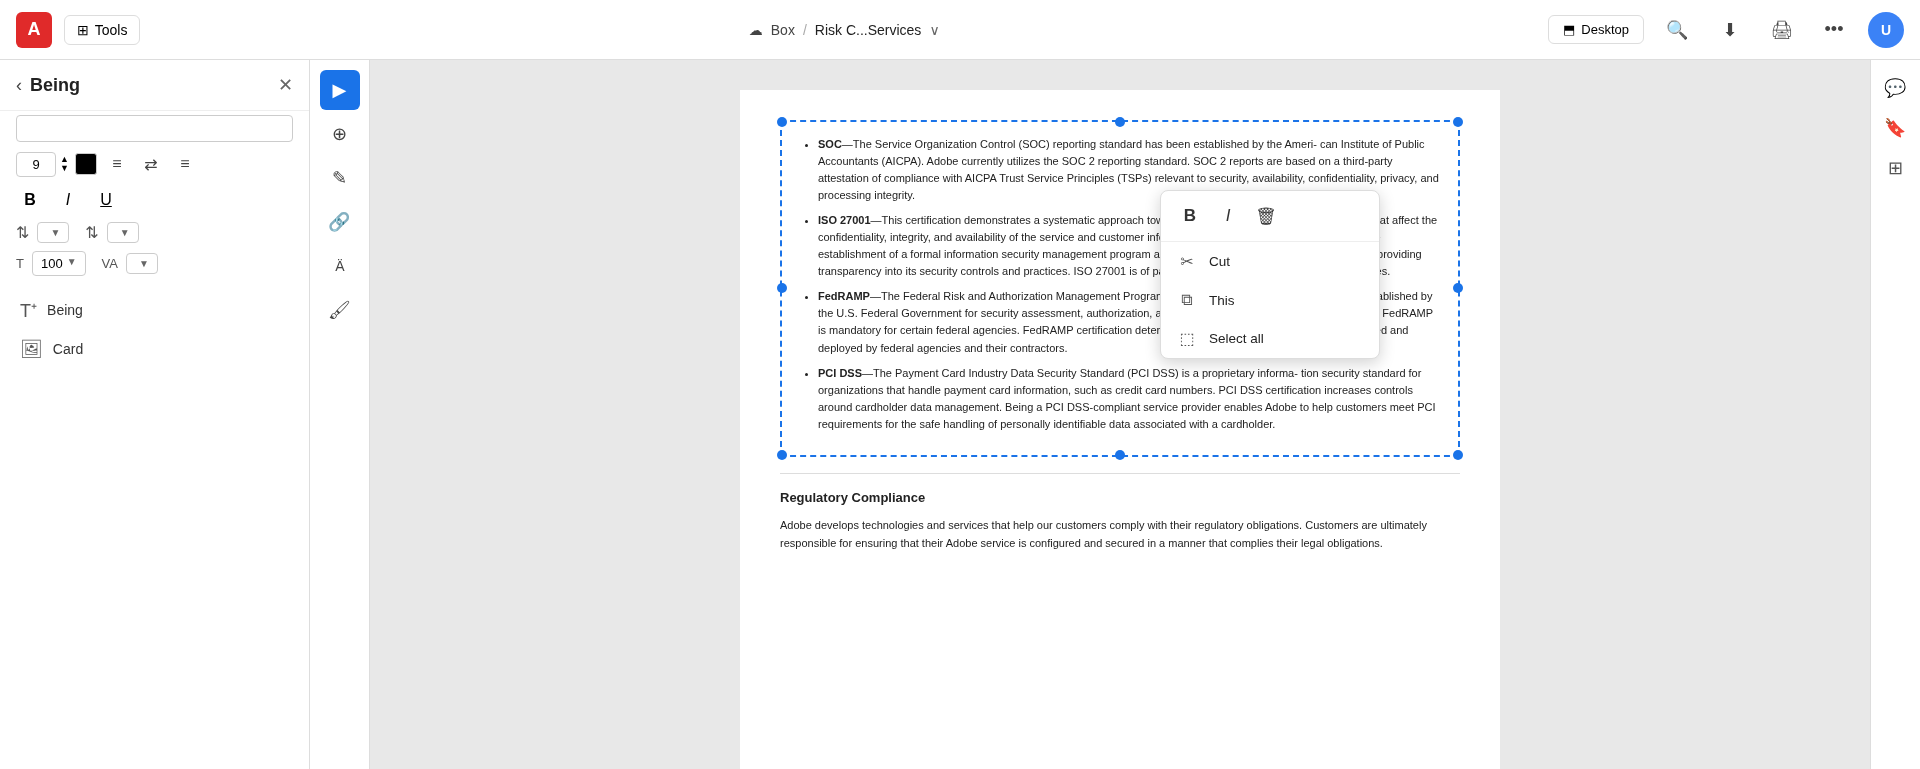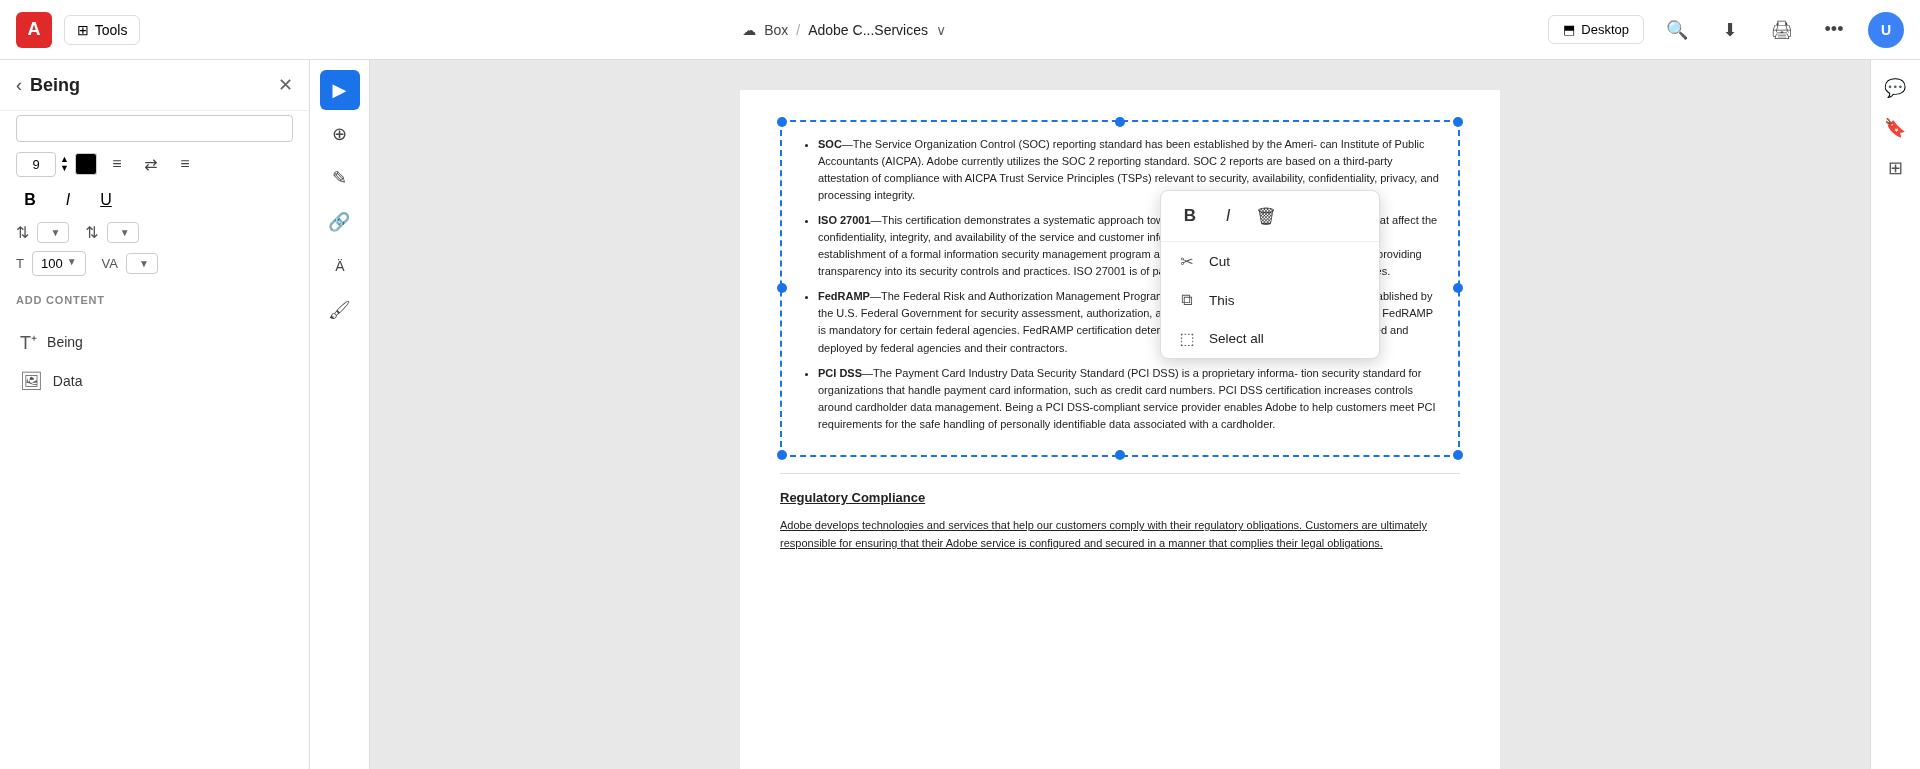--- a/index.html
+++ b/index.html
@@ -348,21 +348,20 @@
       width: 36px; height: 36px;
       display: flex; align-items: center; justify-content: center;
       border-radius: 4px;
       cursor: pointer;
       font-size: 18px;
       color: #555;
     }
 
     .regulatory-section {
       margin-top: 10px;
-      text-decoration: underline;
     }
     .regulatory-title {
       font-size: 13px;
       font-weight: 700;
       margin-bottom: 10px;
       border-top: 1px solid #ddd;
       padding-top: 14px;
     }
     .regulatory-text {
       font-size: 11px;
@@ -381,21 +380,21 @@
   </div>
   <button class="topbar-tools-btn">
     <span>⊞</span>
     <span>Tools</span>
   </button>
 
   <div class="topbar-center">
     <span>☁</span>
     <span>Box</span>
     <span class="separator">/</span>
-    <span class="doc-name">Adobe C...Services</span>
+    <span class="doc-name">Risk C...Services</span>
     <span class="chevron">∨</span>
   </div>
 
   <div class="topbar-right">
     <button class="desktop-btn">
       <span>⬒</span>
       <span>Desktop</span>
     </button>
     <div class="topbar-icon-btn" title="Search">🔍</div>
     <div class="topbar-icon-btn" title="Download">⬇</div>
@@ -462,29 +461,28 @@
         <span style="font-size:13px;">100</span>
         <span class="chevron-small">▼</span>
       </div>
       <div style="font-size:13px;color:#555;margin-left:8px;">VA</div>
       <div class="scale-select">
         <span style="font-size:13px;"> </span>
         <span class="chevron-small">▼</span>
       </div>
     </div>
 
-    <div class="section-label">ADD CONTENT</div>
     <div class="add-content-section">
       <div class="add-content-item">
         <span class="add-content-icon">T⁺</span>
         <span>Being</span>
       </div>
       <div class="add-content-item">
         <span class="add-content-icon">🖼</span>
-        <span>Data</span>
+        <span>Card</span>
       </div>
     </div>
   </div>
 
   <div class="toolbar-strip">
     <div class="tool-btn active">▶</div>
     <div class="tool-btn">⊕</div>
     <div class="tool-btn">✎</div>
     <div class="tool-btn">🔗</div>
     <div class="tool-btn" style="font-size:14px;letter-spacing:-1px;">Ä</div>

